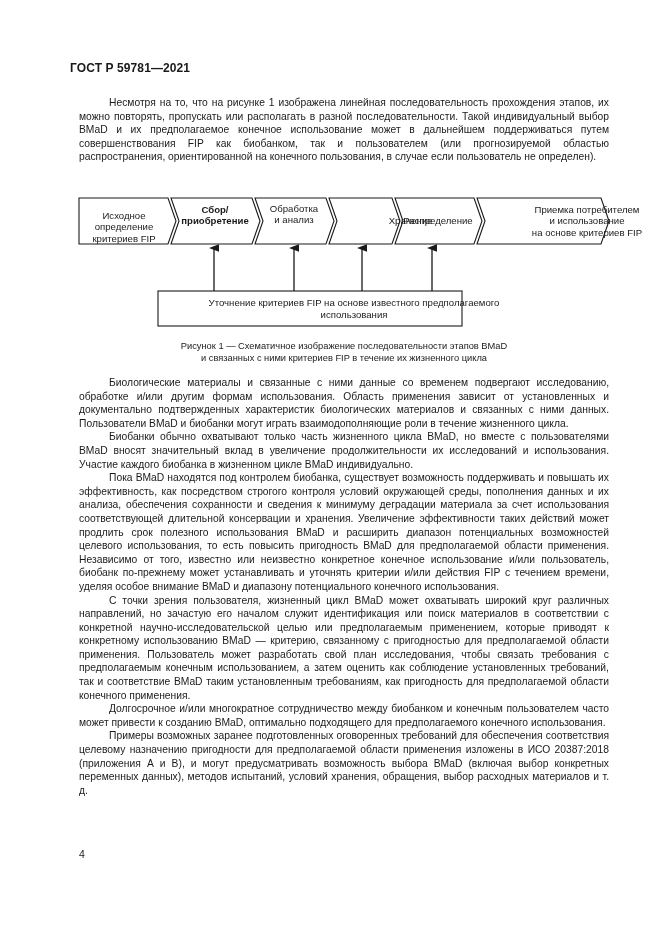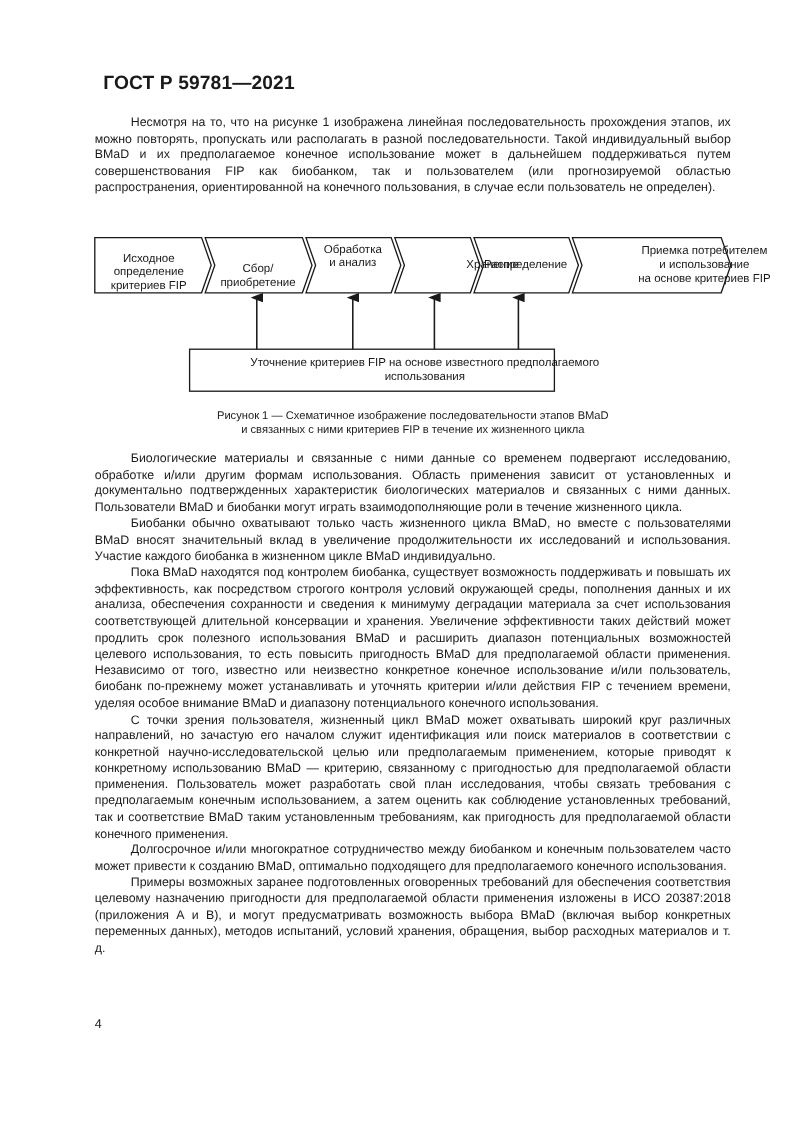--- a/index.html
+++ b/index.html
@@ -1,18 +1,18 @@
 <!DOCTYPE html>
 <html><head>
 <meta charset="utf-8">
 <style>
   html, body { margin: 0; padding: 0; background: #ffffff; }
   body { width: 661px; height: 935px; position: relative; overflow: hidden;
          font-family: "Liberation Sans", sans-serif; color: #1a1a1a; }
-  .header { position: absolute; left: 86px; top: 61px; font-size: 16px; font-weight: bold; letter-spacing: 0.1px; }
+  .header { position: absolute; left: 70px; top: 61px; font-size: 12px; font-weight: bold; letter-spacing: 0.1px; }
   .text-block { position: absolute; left: 79px; width: 530px; font-size: 10.3px; line-height: 13.6px; text-align: justify; }
   .text-block p { margin: 0; text-indent: 0; }
   .text-block p.ind { text-indent: 30px; }
   #block-top { top: 96px; }
   #block-body { top: 376px; }
   .diagram { position: absolute; left: 0; top: 0; }
   .diagram svg { position: absolute; left: 0; top: 0; }
   .stage-label { position: absolute; font-size: 9.6px; line-height: 11.5px; text-align: center; display: flex; align-items: center; justify-content: center; }
   .refine-label { position: absolute; left: 160px; top: 293px; width: 300px; height: 31px; font-size: 9.6px; line-height: 11.5px; text-align: center; display: flex; align-items: center; justify-content: center; margin-left: 44px; }
   .caption { position: absolute; left: 79px; width: 530px; top: 340px; font-size: 9.3px; line-height: 12px; text-align: center; }
@@ -47,21 +47,21 @@
       <line x1="214" y1="291" x2="214" y2="248" marker-end="url(#arrowhead)"></line>
       <line x1="294" y1="291" x2="294" y2="248" marker-end="url(#arrowhead)"></line>
       <line x1="362" y1="291" x2="362" y2="248" marker-end="url(#arrowhead)"></line>
       <line x1="432" y1="291" x2="432" y2="248" marker-end="url(#arrowhead)"></line>
     </g>
   </svg>
 
   <div class="stage-label" style="left:80px;top:199px;width:88px;height:56px;white-space:pre-line;">Исходное
 определение
 критериев FIP</div>
-  <div class="stage-label" style="left:178px;top:214px;width:74px;height:32px;white-space:pre-line;">Сбор/
+  <div class="stage-label" style="left:178px;top:199px;width:74px;height:32px;white-space:pre-line;font-weight:bold;">Сбор/
 приобретение</div>
   <div class="stage-label" style="left:262px;top:192px;width:64px;height:44px;white-space:pre-line;">Обработка
 и анализ</div>
   <div class="stage-label" style="left:336px;top:199px;width:57px;height:44px;white-space:pre-line;padding-left:46px;">Хранение</div>
   <div class="stage-label" style="left:400px;top:199px;width:76px;height:44px;white-space:pre-line;">Распределение</div>
   <div class="stage-label" style="left:483px;top:199px;width:120px;height:44px;white-space:pre-line;padding-left:44px;">Приемка потребителем
 и использование
 на основе критериев FIP</div>
   <div class="refine-label">Уточнение критериев FIP на основе известного предполагаемого использования</div>
 </div>

